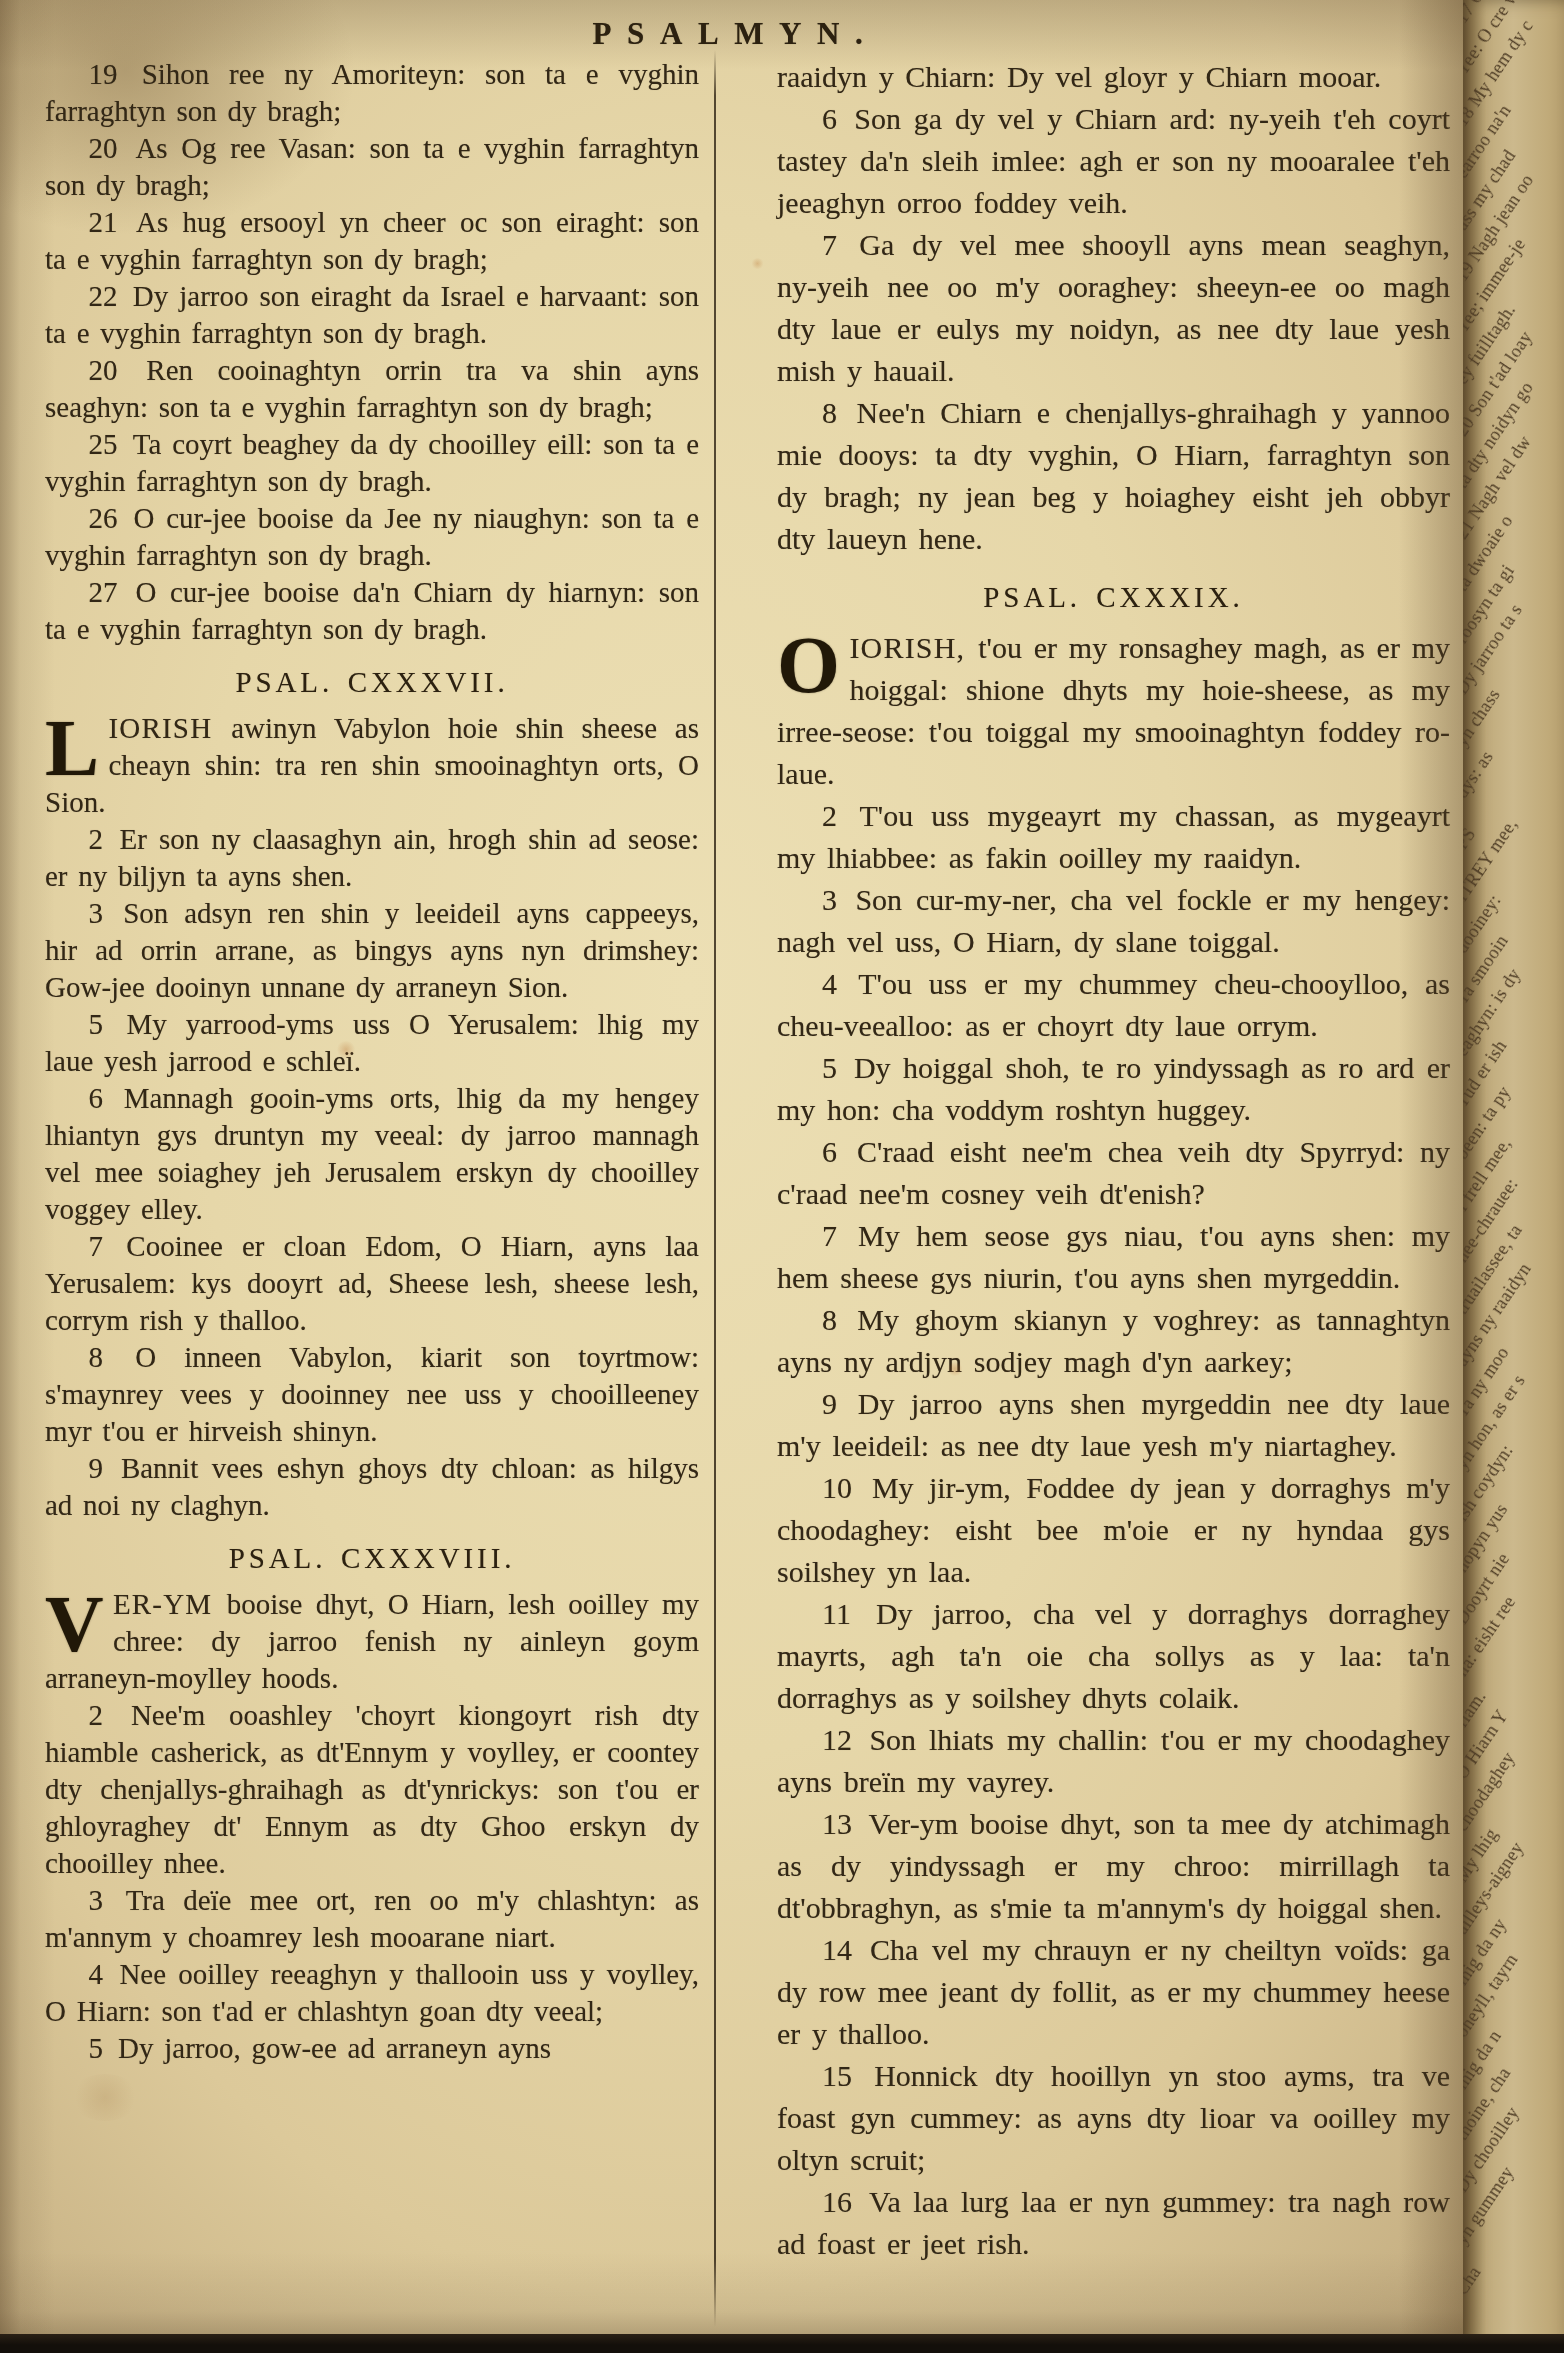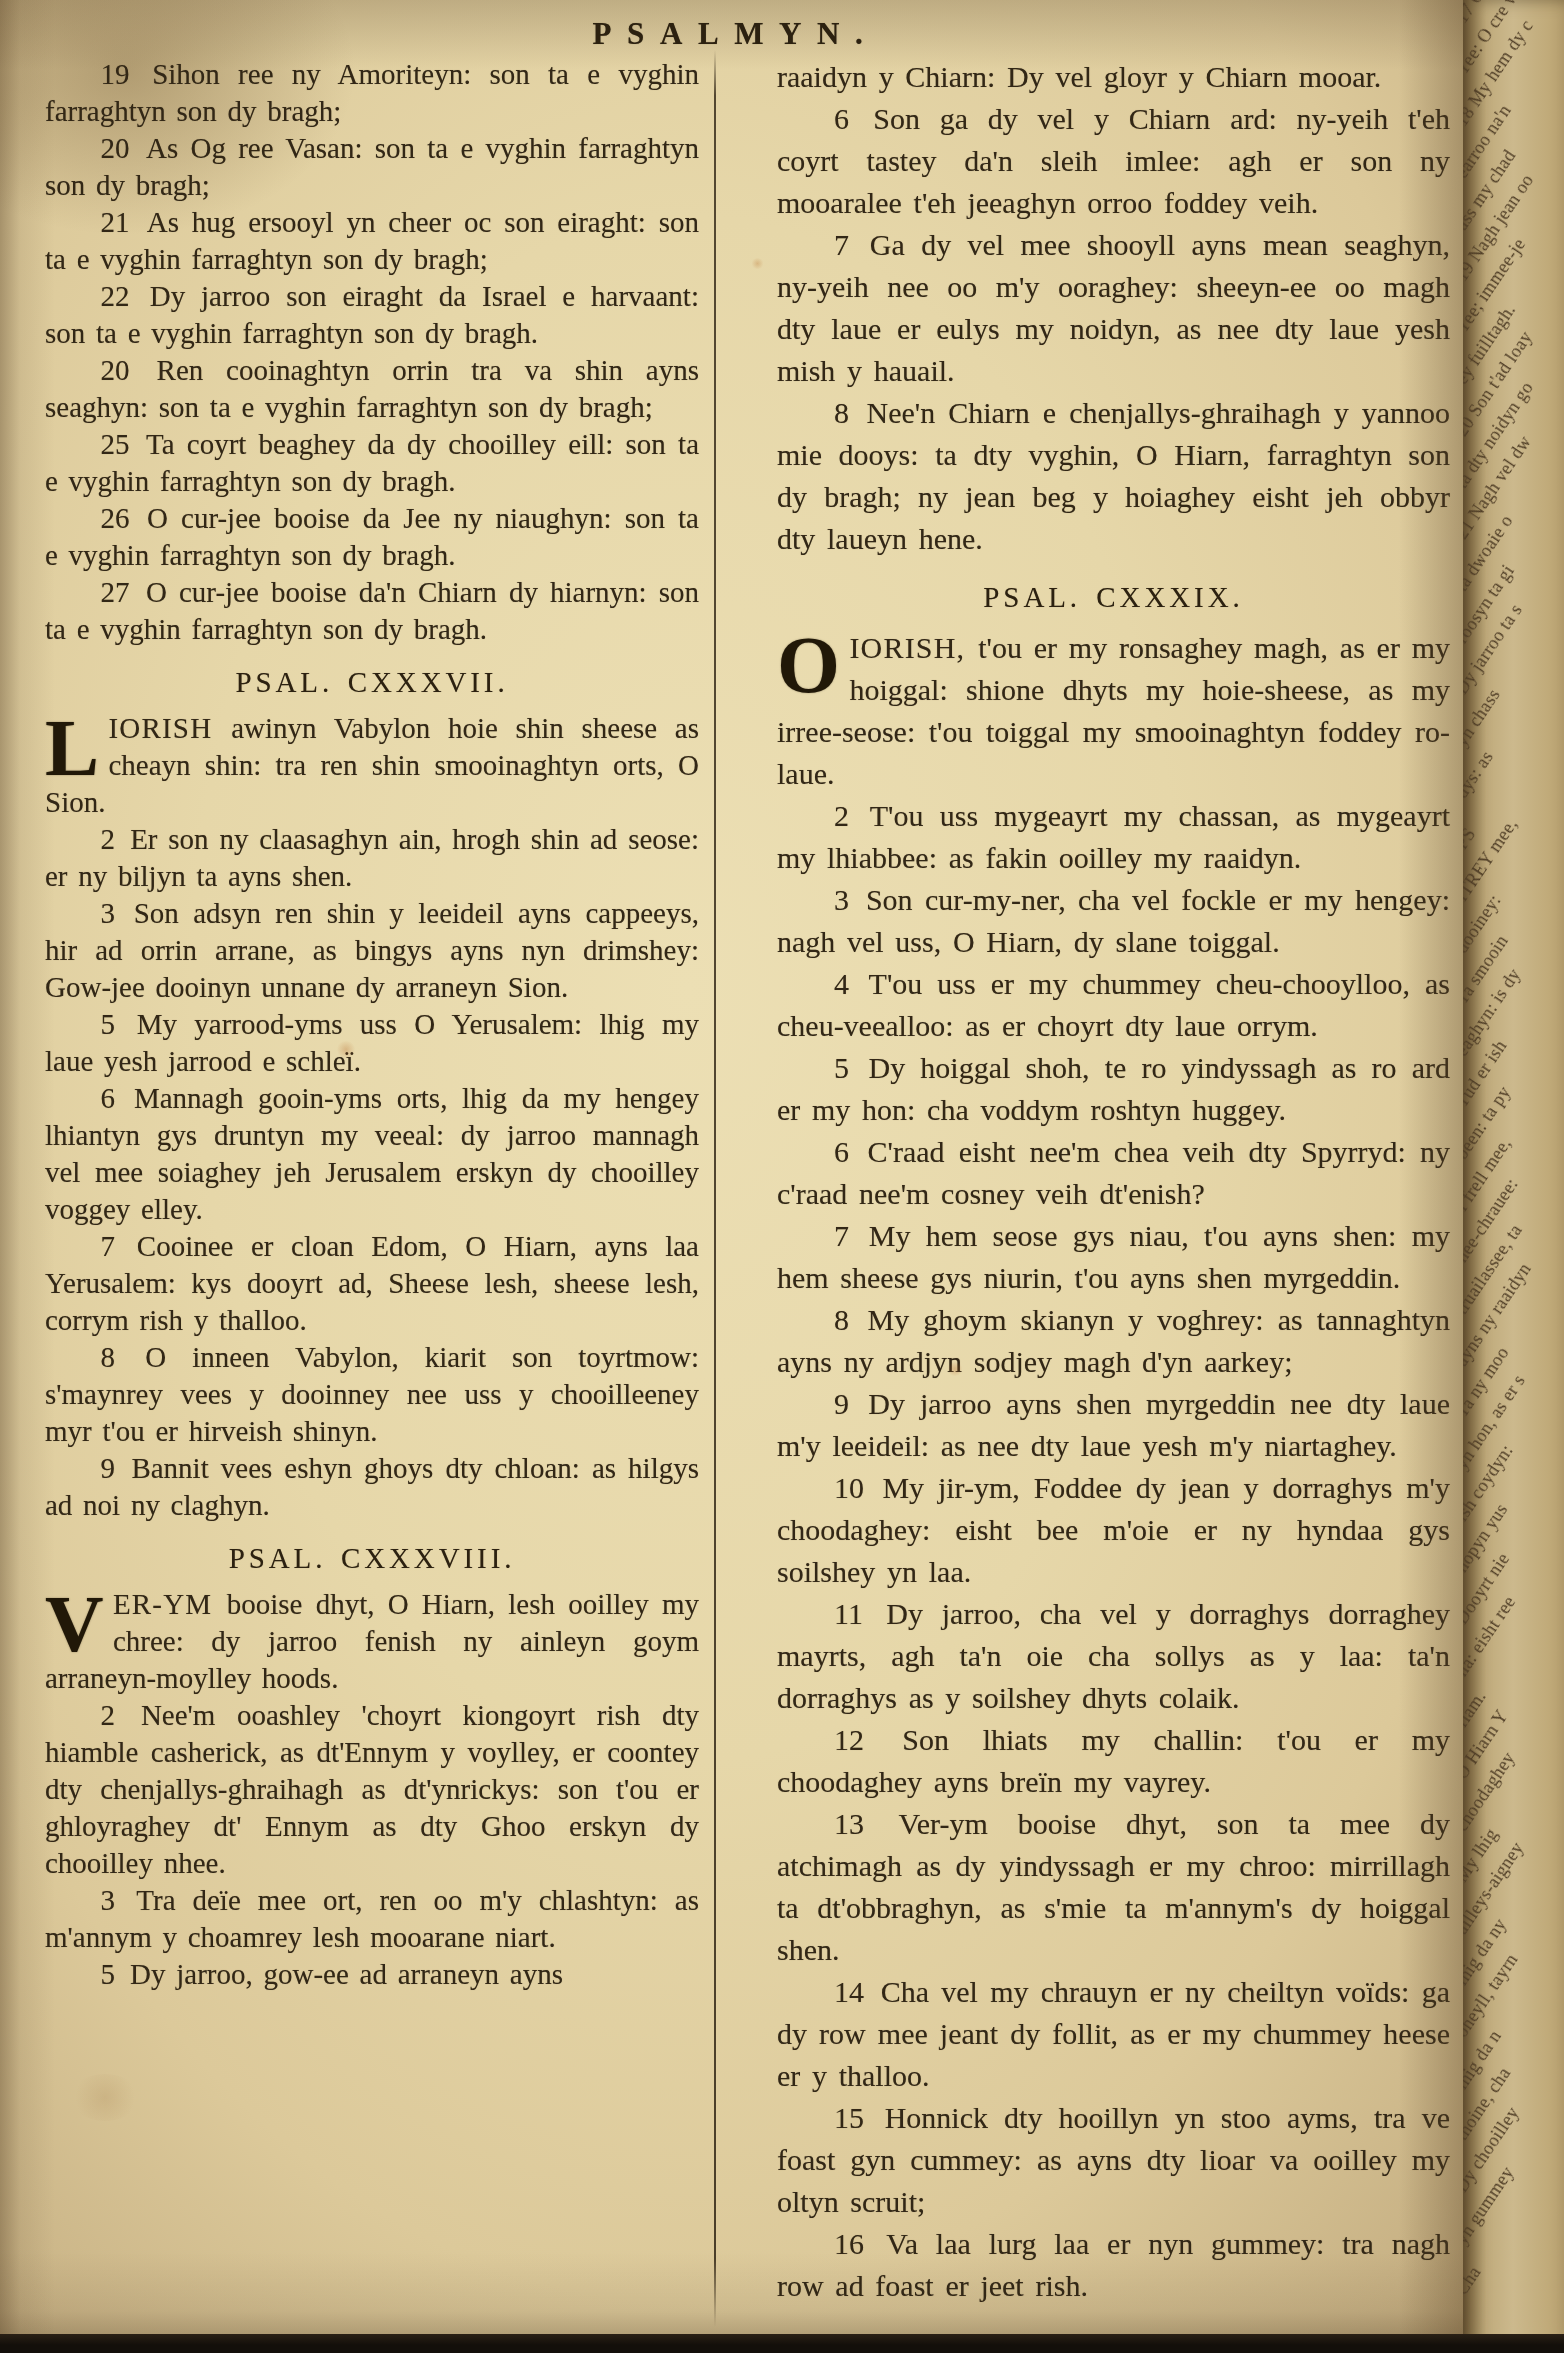--- a/index.html
+++ b/index.html
@@ -27,21 +27,21 @@
     text-shadow:0 0 0.8px rgba(50,39,22,.35);
   }
   .col-left{left:45px;width:654px;font-size:29px;line-height:37px;word-spacing:.12em;}
   .col-right{left:777px;width:673px;font-size:30px;line-height:42px;word-spacing:.14em;}
   .divider{
     position:absolute;left:714px;top:50px;width:2.3px;height:2277px;
     background:linear-gradient(180deg,rgba(42,31,16,0),rgba(42,31,16,.78) 2%,rgba(42,31,16,.82) 97%,rgba(42,31,16,0));
   }
   .verse{margin:0;text-indent:1.5em;}
   .verse.cont{text-indent:0;}
-  .vnum{padding-right:.15em;margin-left:12px;}
+  .vnum{padding-right:.15em;}
   .psal-heading{
     margin:15.6px 0 9.4px;text-align:center;text-indent:0;
     font-size:29px;letter-spacing:3.9px;color:#2c2110;font-weight:normal;
   }
   .dropcap-p{text-indent:0;}
   .dropcap{
     float:left;font-weight:bold;color:#211808;
     font-size:81px;line-height:64px;padding:6.3px 9.4px 0 0;
     text-shadow:0 0 1.6px rgba(33,24,8,.5);
   }
@@ -92,20 +92,21 @@
       <p class="verse"><span class="vnum">3 </span>Son adsyn ren shin y leeideil ayns cappeeys, hir ad orrin arrane, as bingys ayns nyn drimshey: Gow-jee dooinyn unnane dy arraneyn Sion.</p>
       <p class="verse"><span class="vnum">5 </span>My yarrood-yms uss O Yerusalem: lhig my laue yesh jarrood e schleï.</p>
       <p class="verse"><span class="vnum">6 </span>Mannagh gooin-yms orts, lhig da my hengey lhiantyn gys druntyn my veeal: dy jarroo mannagh vel mee soiaghey jeh Jerusalem erskyn dy chooilley voggey elley.</p>
       <p class="verse"><span class="vnum">7 </span>Cooinee er cloan Edom, O Hiarn, ayns laa Yerusalem: kys dooyrt ad, Sheese lesh, sheese lesh, corrym rish y thalloo.</p>
       <p class="verse"><span class="vnum">8 </span>O inneen Vabylon, kiarit son toyrtmow: s'maynrey vees y dooinney nee uss y chooilleeney myr t'ou er hirveish shinyn.</p>
       <p class="verse"><span class="vnum">9 </span>Bannit vees eshyn ghoys dty chloan: as hilgys ad noi ny claghyn.</p>
       <div class="psal-heading">PSAL. CXXXVIII.</div>
       <p class="verse dropcap-p"><span class="dropcap">V</span><span class="lead">ER-YM </span>booise dhyt, O Hiarn, lesh ooilley my chree: dy jarroo fenish ny ainleyn goym arraneyn-moylley hoods.</p>
       <p class="verse"><span class="vnum">2 </span>Nee'm ooashley 'choyrt kiongoyrt rish dty hiamble casherick, as dt'Ennym y voylley, er coontey dty chenjallys-ghraihagh as dt'ynrickys: son t'ou er ghloyraghey dt' Ennym as dty Ghoo erskyn dy chooilley nhee.</p>
       <p class="verse"><span class="vnum">3 </span>Tra deïe mee ort, ren oo m'y chlashtyn: as m'annym y choamrey lesh mooarane niart.</p>
+      <p class="verse"><span class="vnum">4 </span>Nee ooilley reeaghyn y thallooin uss y voylley, O Hiarn: son t'ad er chlashtyn goan dty veeal;</p>
       <p class="verse"><span class="vnum">5 </span>Dy jarroo, gow-ee ad arraneyn ayns</p>
     </div>
   <div class="divider"></div>
   <div class="col col-right" id="col-right">
       <p class="verse cont">raaidyn y Chiarn: Dy vel gloyr y Chiarn mooar.</p>
       <p class="verse"><span class="vnum">6 </span>Son ga dy vel y Chiarn ard: ny-yeih t'eh coyrt tastey da'n sleih imlee: agh er son ny mooaralee t'eh jeeaghyn orroo foddey veih.</p>
       <p class="verse"><span class="vnum">7 </span>Ga dy vel mee shooyll ayns mean seaghyn, ny-yeih nee oo m'y ooraghey: sheeyn-ee oo magh dty laue er eulys my noidyn, as nee dty laue yesh mish y hauail.</p>
       <p class="verse"><span class="vnum">8 </span>Nee'n Chiarn e chenjallys-ghraihagh y yannoo mie dooys: ta dty vyghin, O Hiarn, farraghtyn son dy bragh; ny jean beg y hoiaghey eisht jeh obbyr dty laueyn hene.</p>
       <div class="psal-heading">PSAL. CXXXIX.</div>
       <p class="verse dropcap-p"><span class="dropcap">O</span><span class="lead">IORISH, </span>t'ou er my ronsaghey magh, as er my hoiggal: shione dhyts my hoie-sheese, as my irree-seose: t'ou toiggal my smooinaghtyn foddey ro-laue.</p>

